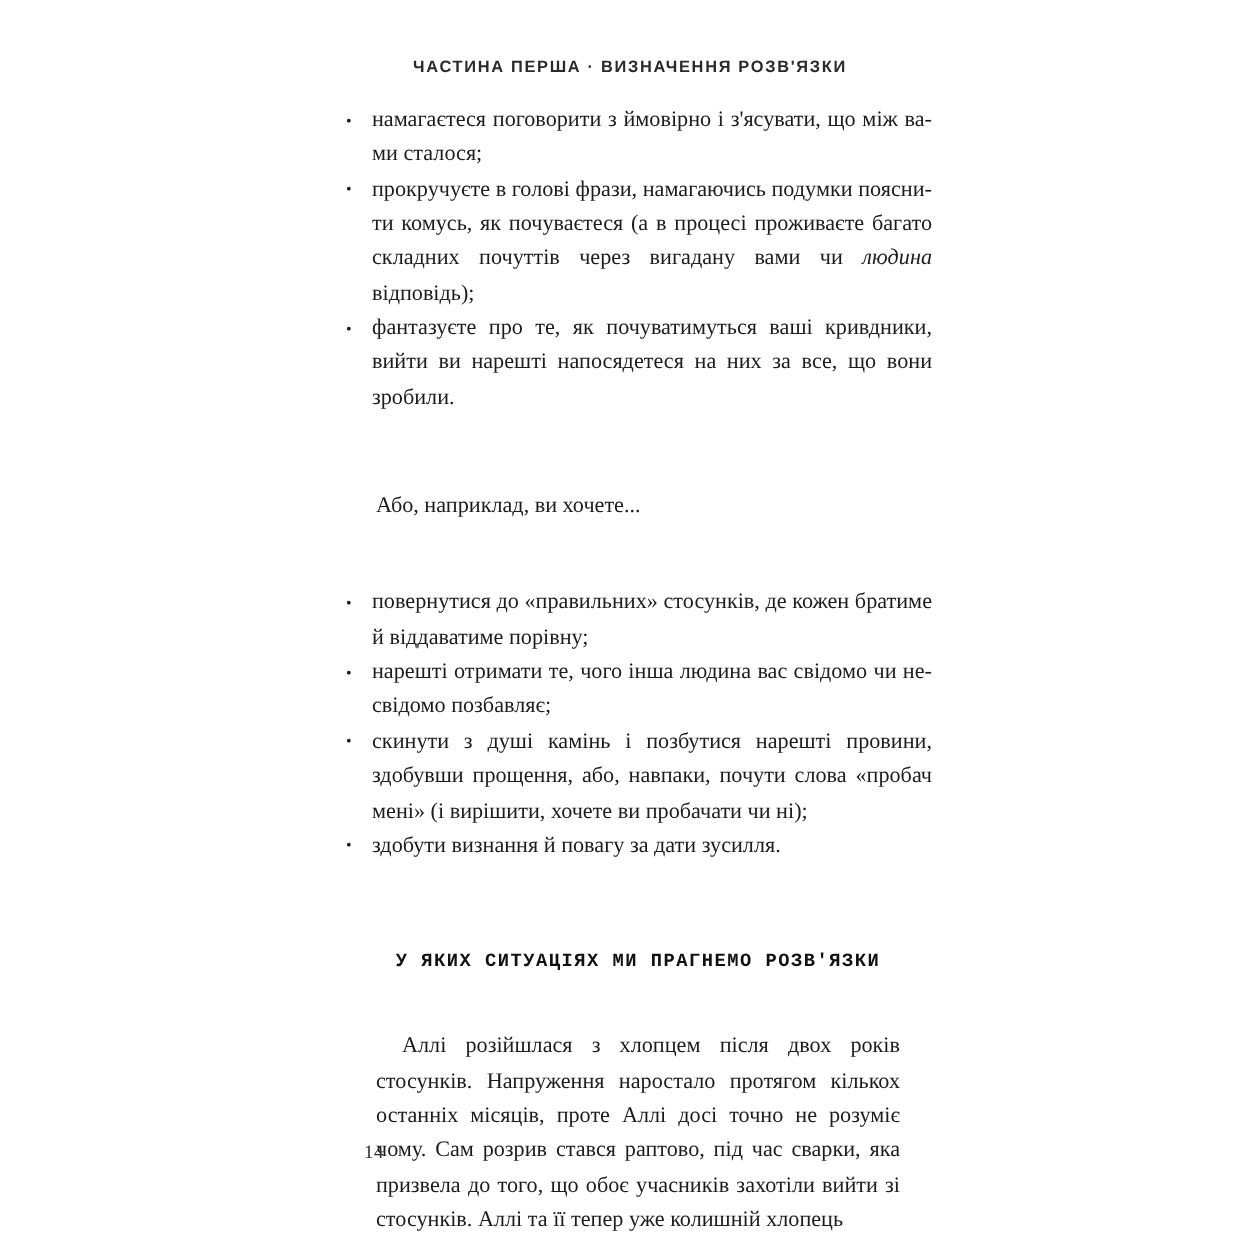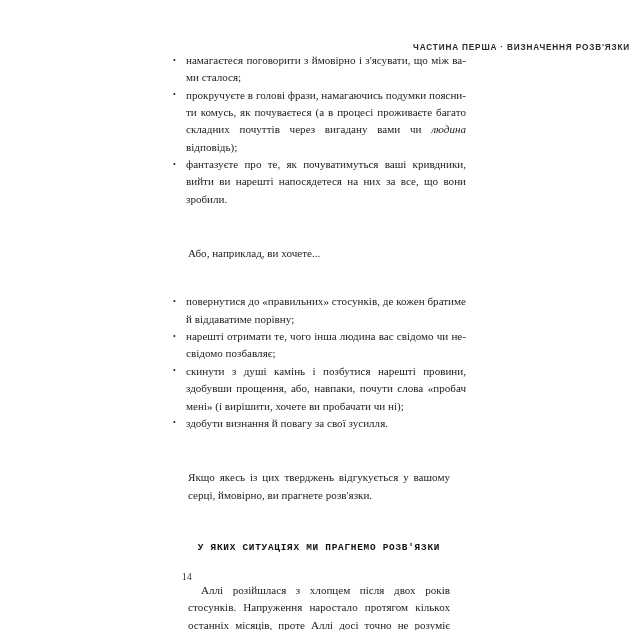--- a/index.html
+++ b/index.html
@@ -23,29 +23,28 @@
     height: 630px;
     box-sizing: border-box;
   }
 
   
   .running-head {
     position: absolute;
     left: 0;
     right: 0;
     top: 29px;
-    text-align: right;
+    text-align: center;
     font-family: "Liberation Sans", "DejaVu Sans", sans-serif;
     font-size: 8.2px;
     font-weight: 600;
     letter-spacing: 0.85px;
     color: #2a2a2a;
     text-transform: uppercase;
     font-variant: small-caps;
-    margin-top: 14px;
   }
 
   
   .text-column {
     position: absolute;
     left: 172px;
     top: 52px;
     width: 294px;
   }
 
@@ -138,26 +137,25 @@
     <div class="spacer-l"></div>
 
     <p class="para no-indent">Або, наприклад, ви хочете...</p>
 
     <div class="spacer-m"></div>
 
     <ul class="bullets">
       <li>повернутися до «правильних» стосунків, де кожен братиме й віддаватиме порівну;</li>
       <li>нарешті отримати те, чого інша людина вас свідомо чи не­свідомо позбавляє;</li>
       <li>скинути з душі камінь і позбутися нарешті провини, здобувши прощення, або, навпаки, почути слова «пробач мені» (і вирішити, хочете ви пробачати чи ні);</li>
-      <li>здобути визнання й повагу за свої зусилля.</li>
+      <li>здобути визнання й повагу за дати зусилля.</li>
     </ul>
 
     <div class="spacer-l"></div>
 
-    <p class="para no-indent">Якщо якесь із цих тверджень відгукується у вашому серці, ймовірно, ви прагнете розв'язки.</p>
 
     <div class="spacer-l"></div>
 
     <div class="section-heading">У яких ситуаціях ми прагнемо розв'язки</div>
 
     <div class="spacer-s"></div>
 
 
     <p class="para indent">Аллі розійшлася з хлопцем після двох років стосунків. На­пруження наростало протягом кількох останніх місяців, проте Аллі досі точно не розуміє чому. Сам розрив стався раптово, під час сварки, яка призвела до того, що обоє учасників захотіли вийти зі стосунків. Аллі та її тепер уже колишній хлопець</p>
 

